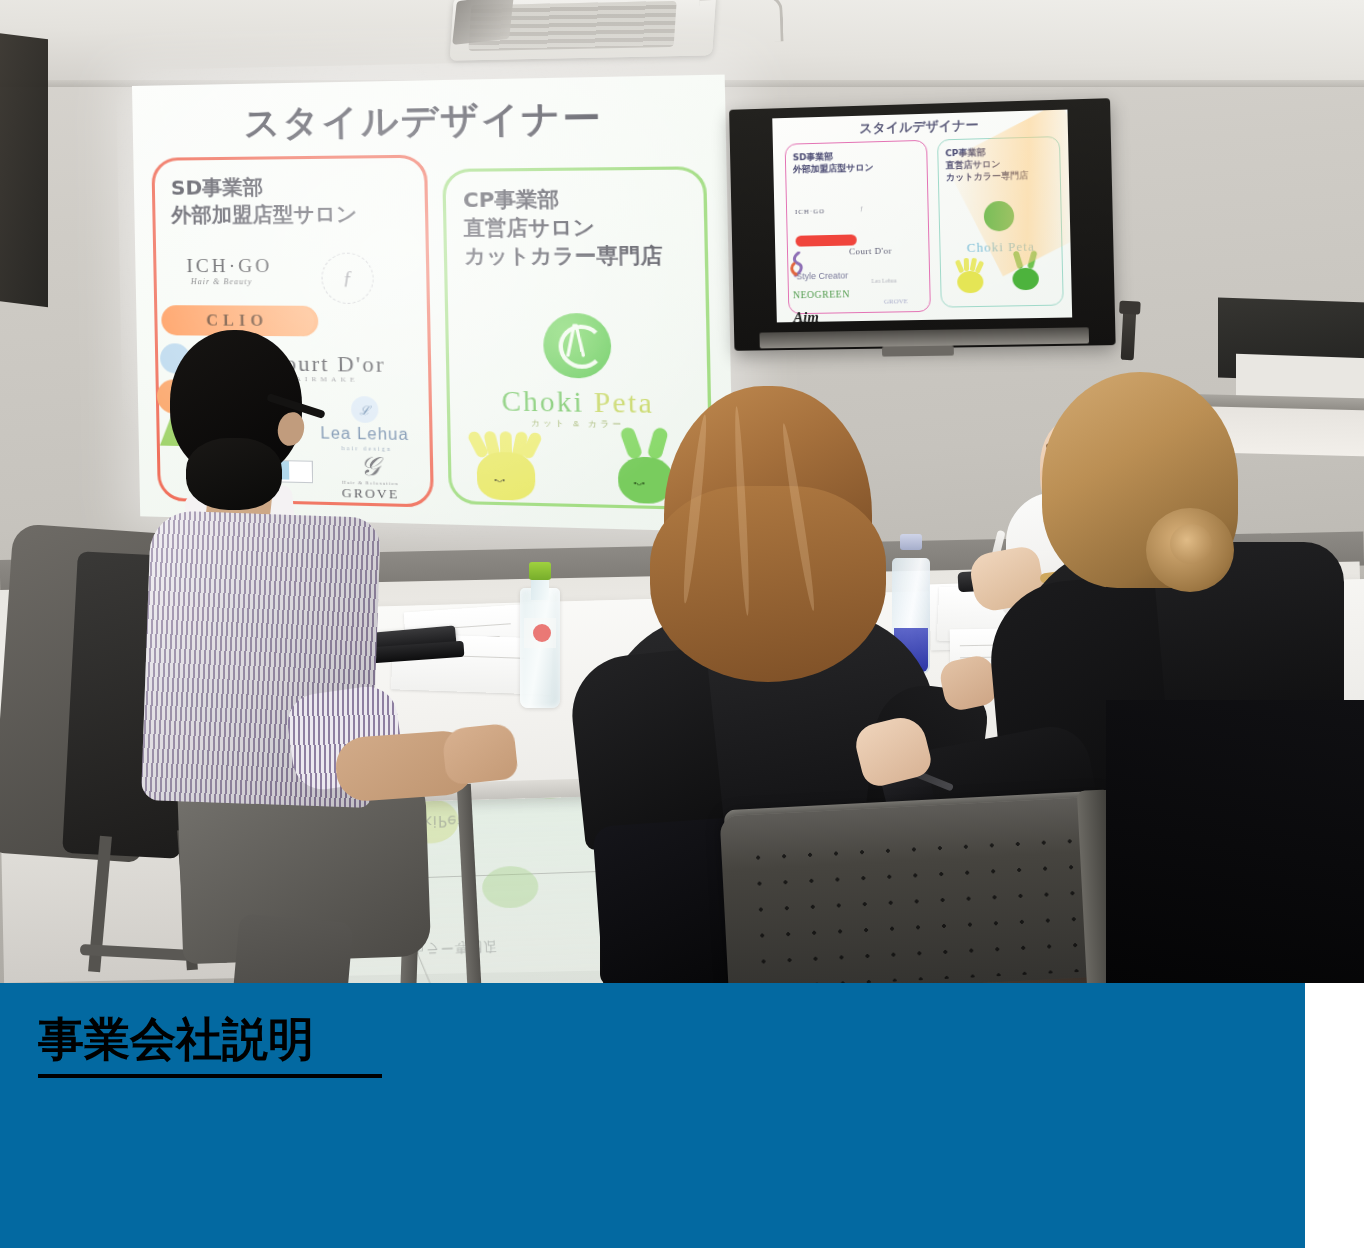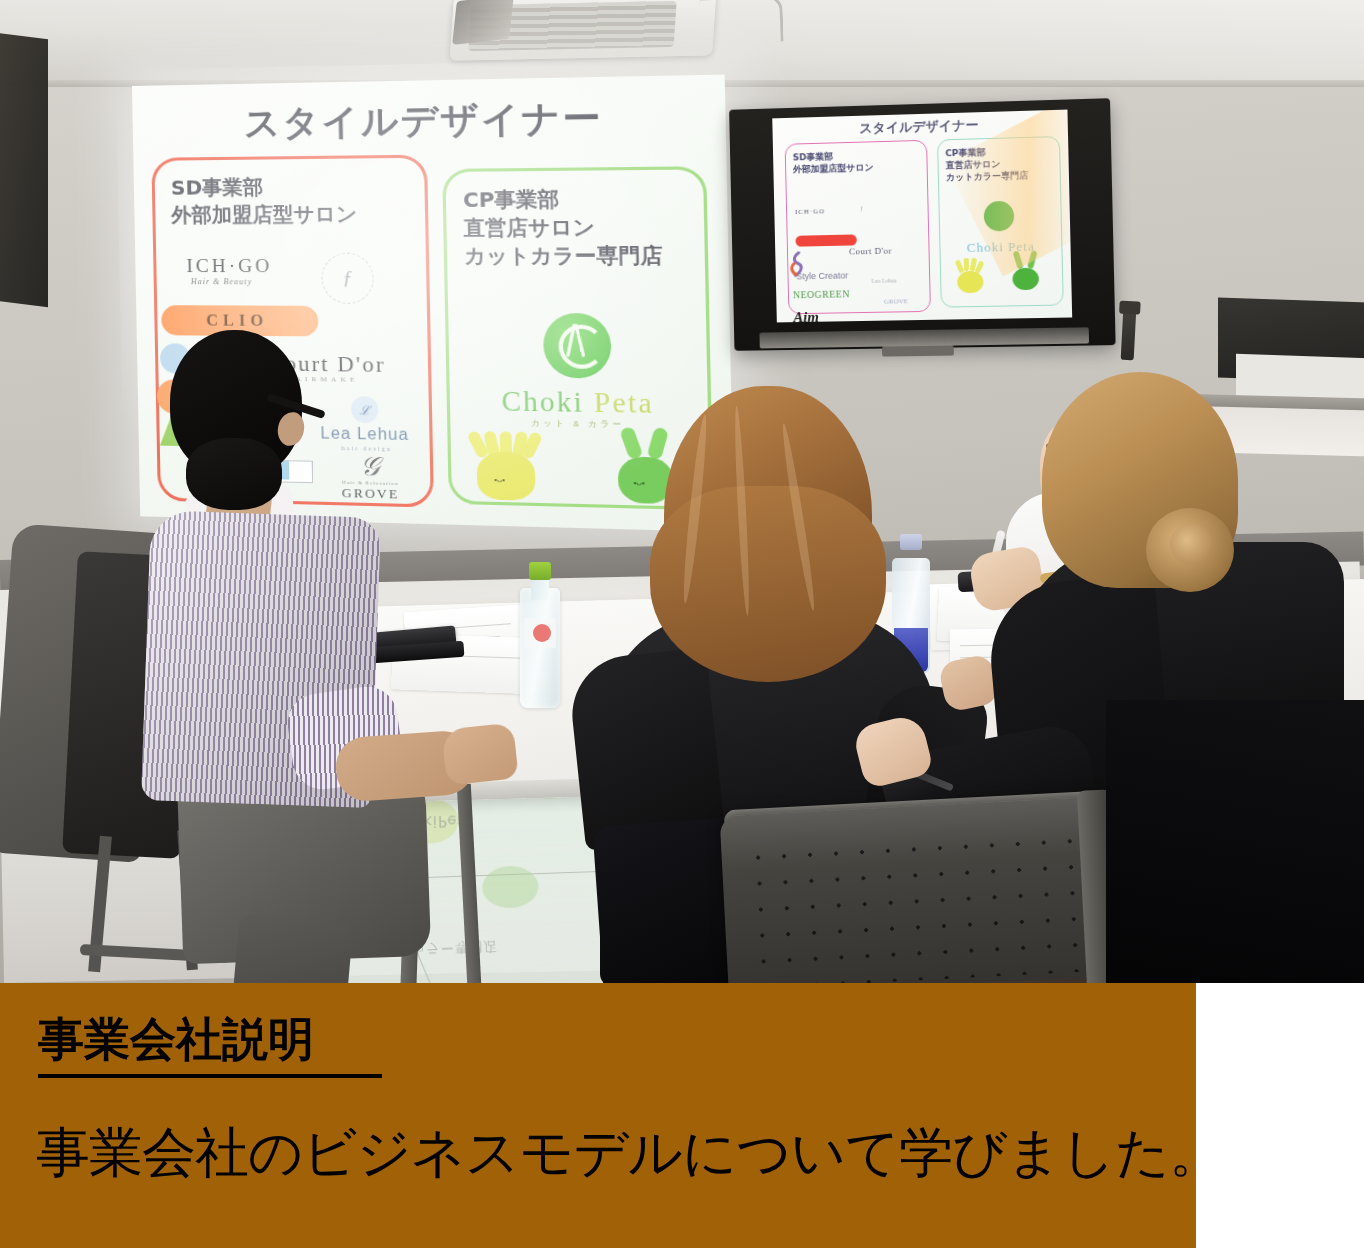--- a/index.html
+++ b/index.html
@@ -337,21 +337,21 @@
     background-image:radial-gradient(circle,rgba(8,8,8,.85) 1.6px,transparent 2px);
     background-size:26px 26px;opacity:.85;}
   .fgchair-side{position:absolute;left:1082px;top:790px;width:34px;height:200px;
     background:linear-gradient(90deg,#6b6963,#3a3935);transform:rotate(-3deg);border-radius:8px;}
   .dark-fg-left{position:absolute;left:598px;top:820px;width:200px;height:170px;
     background:linear-gradient(160deg,#15151a,#050506);transform:rotate(-4deg);border-radius:20px 6px 0 0;}
   .dark-fg-right{position:absolute;left:1106px;top:700px;width:258px;height:290px;
     background:linear-gradient(190deg,#101013,#040405);}
 
   
-  #caption{position:absolute;left:0;top:983px;width:1196px;height:265px;background:#a16207;}
+  #caption{position:absolute;left:0;top:983px;width:1305px;height:265px;background:#0369a1;}
   .cap-h{position:absolute;left:38px;top:26px;font-size:46px;font-weight:700;color:#000;
     font-family:"DejaVu Sans","Liberation Sans",sans-serif;letter-spacing:0px;}
   .cap-u{position:absolute;left:38px;top:91px;width:344px;height:4px;background:#000;}
   .cap-b{position:absolute;left:36px;top:134px;font-size:54px;color:#000;
     font-family:"DejaVu Sans","Liberation Sans",sans-serif;letter-spacing:-1px;white-space:nowrap;}
 </style>
 </head>
 <body>
 
 <div id="page">
@@ -630,16 +630,15 @@
     <div class="fgchair-rim"></div>
     <div class="fgchair"></div>
     <div class="fgchair-holes"></div>
     <div class="fgchair-side"></div>
     <div class="dark-fg-right"></div>
   </div>
 
   <div id="caption">
     <div class="cap-h">事業会社説明</div>
     <div class="cap-u"></div>
-    <div class="cap-b">事業会社のビジネスモデルについて学びました。</div>
   </div>
 
 </div>
 
 </body></html>

